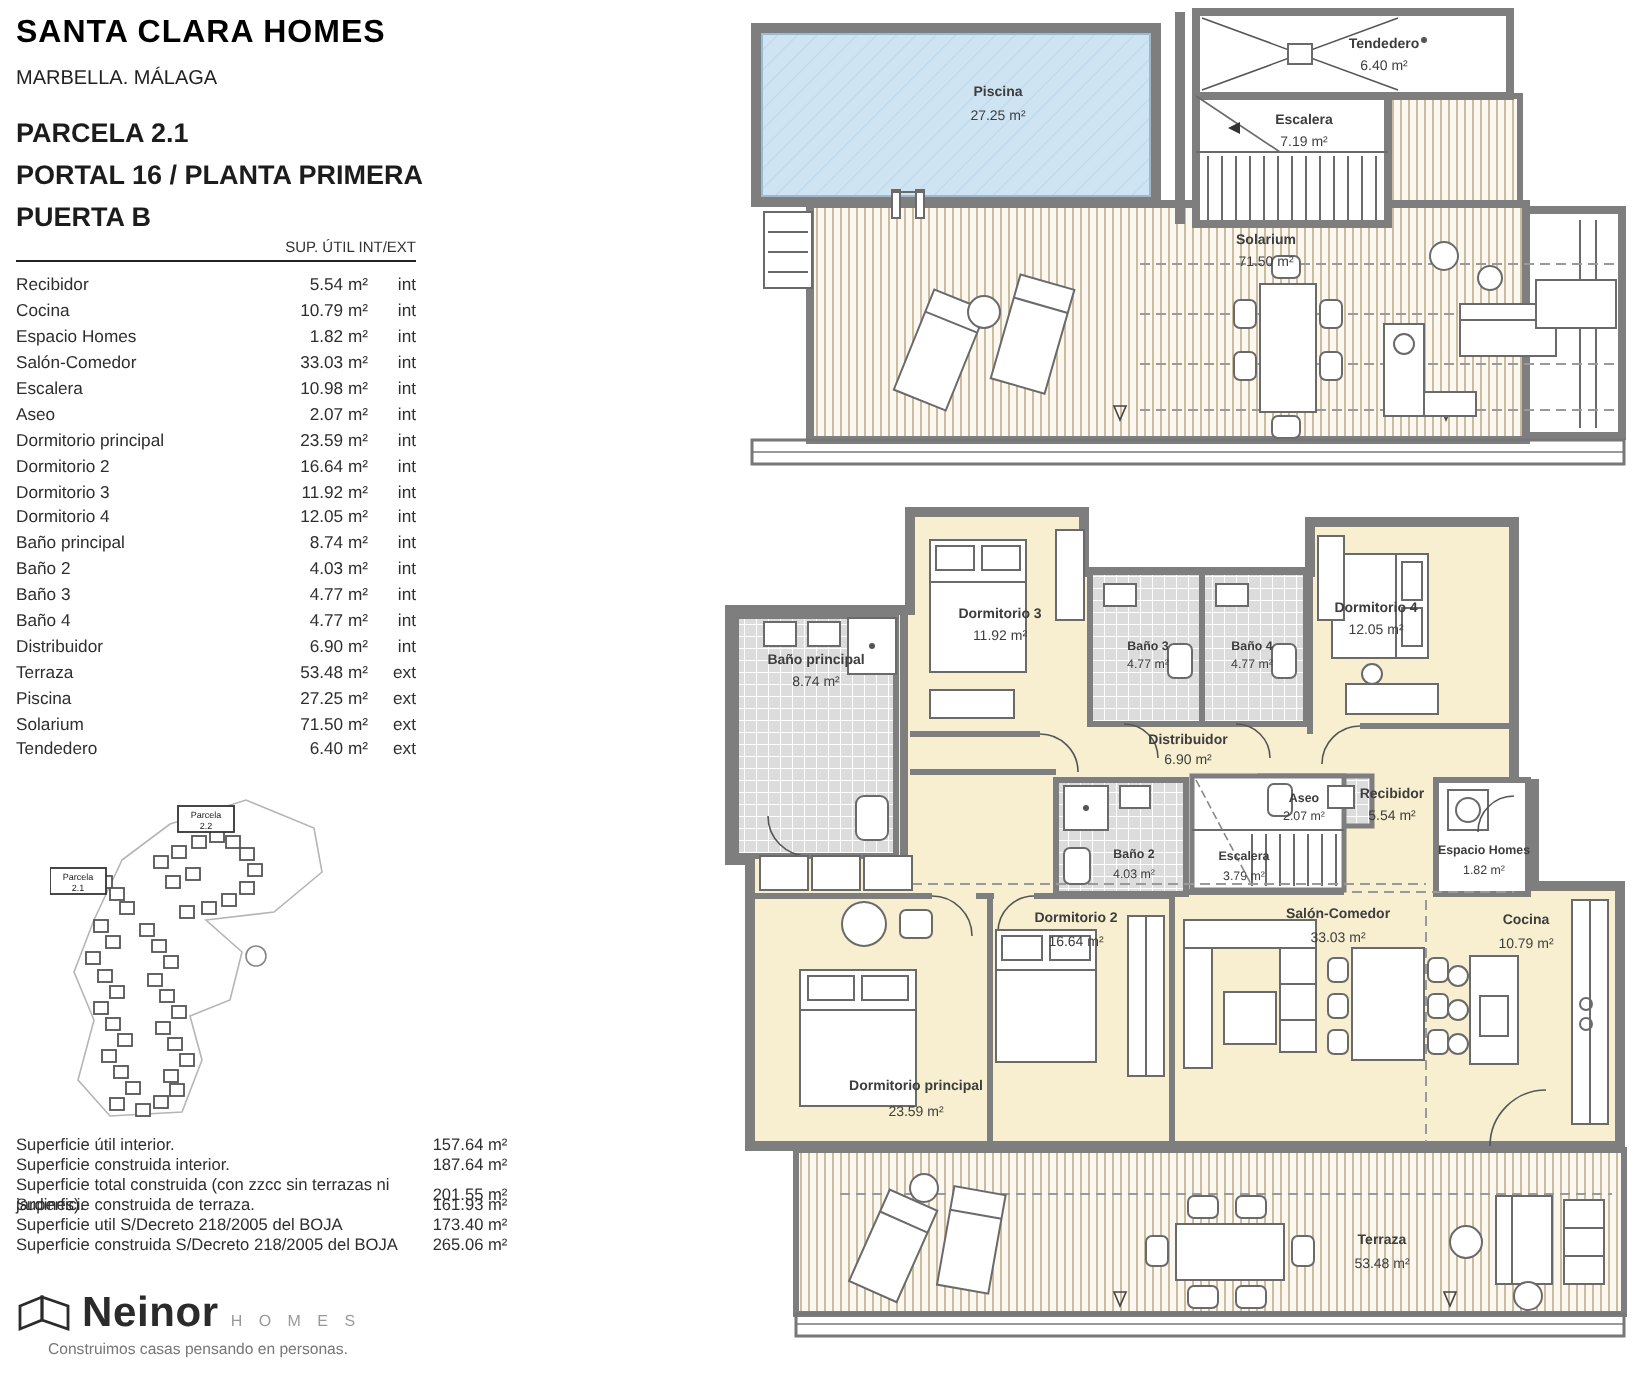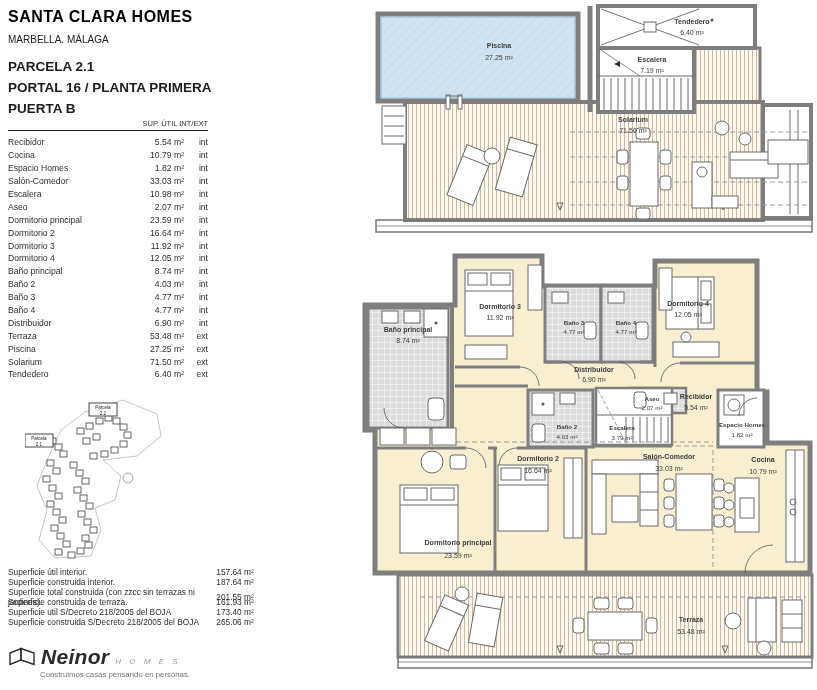--- a/index.html
+++ b/index.html
@@ -19,22 +19,22 @@
 
   #site-plan{left:25px;top:390px;}
 
   #summary{left:8px;top:567px;width:252px;}
   .srow{display:grid;grid-template-columns:1fr 50px;height:10px;align-items:center;font-size:8.3px;color:#2e2e2e;}
   .srow .val{text-align:center;}
 
   #logo{left:8px;top:645px;width:260px;height:40px;}
   #logo .brand{font-size:21px;font-weight:bold;color:#2b2b2b;letter-spacing:.3px;}
   #logo .homes{font-size:8px;color:#9a9a9a;letter-spacing:3px;margin-left:6px;}
-  #logo .tagline{font-size:7.8px;color:#777;margin-left:32px;margin-top:1px;}
-  #logo .lockup{display:flex;align-items:baseline;font-style:italic;}
+  #logo .tagline{font-size:7.8px;color:#777;margin-left:16px;margin-top:1px;}
+  #logo .lockup{display:flex;align-items:baseline;}
 
   
   .rn{font-family:"Liberation Sans",sans-serif;font-size:7px;font-weight:bold;fill:#3d3d3d;}
   .ra{font-family:"Liberation Sans",sans-serif;font-size:7px;fill:#3d3d3d;}
   .rn2{font-family:"Liberation Sans",sans-serif;font-size:6.2px;font-weight:bold;fill:#3d3d3d;}
   .ra2{font-family:"Liberation Sans",sans-serif;font-size:6.2px;fill:#3d3d3d;}
   svg{display:block;}
   .wall{stroke:#7e7e7e;fill:none;}
   .thin{stroke:#6a6a6a;stroke-width:1;fill:#ffffff;}
   .thinn{stroke:#6a6a6a;stroke-width:1;fill:none;}

